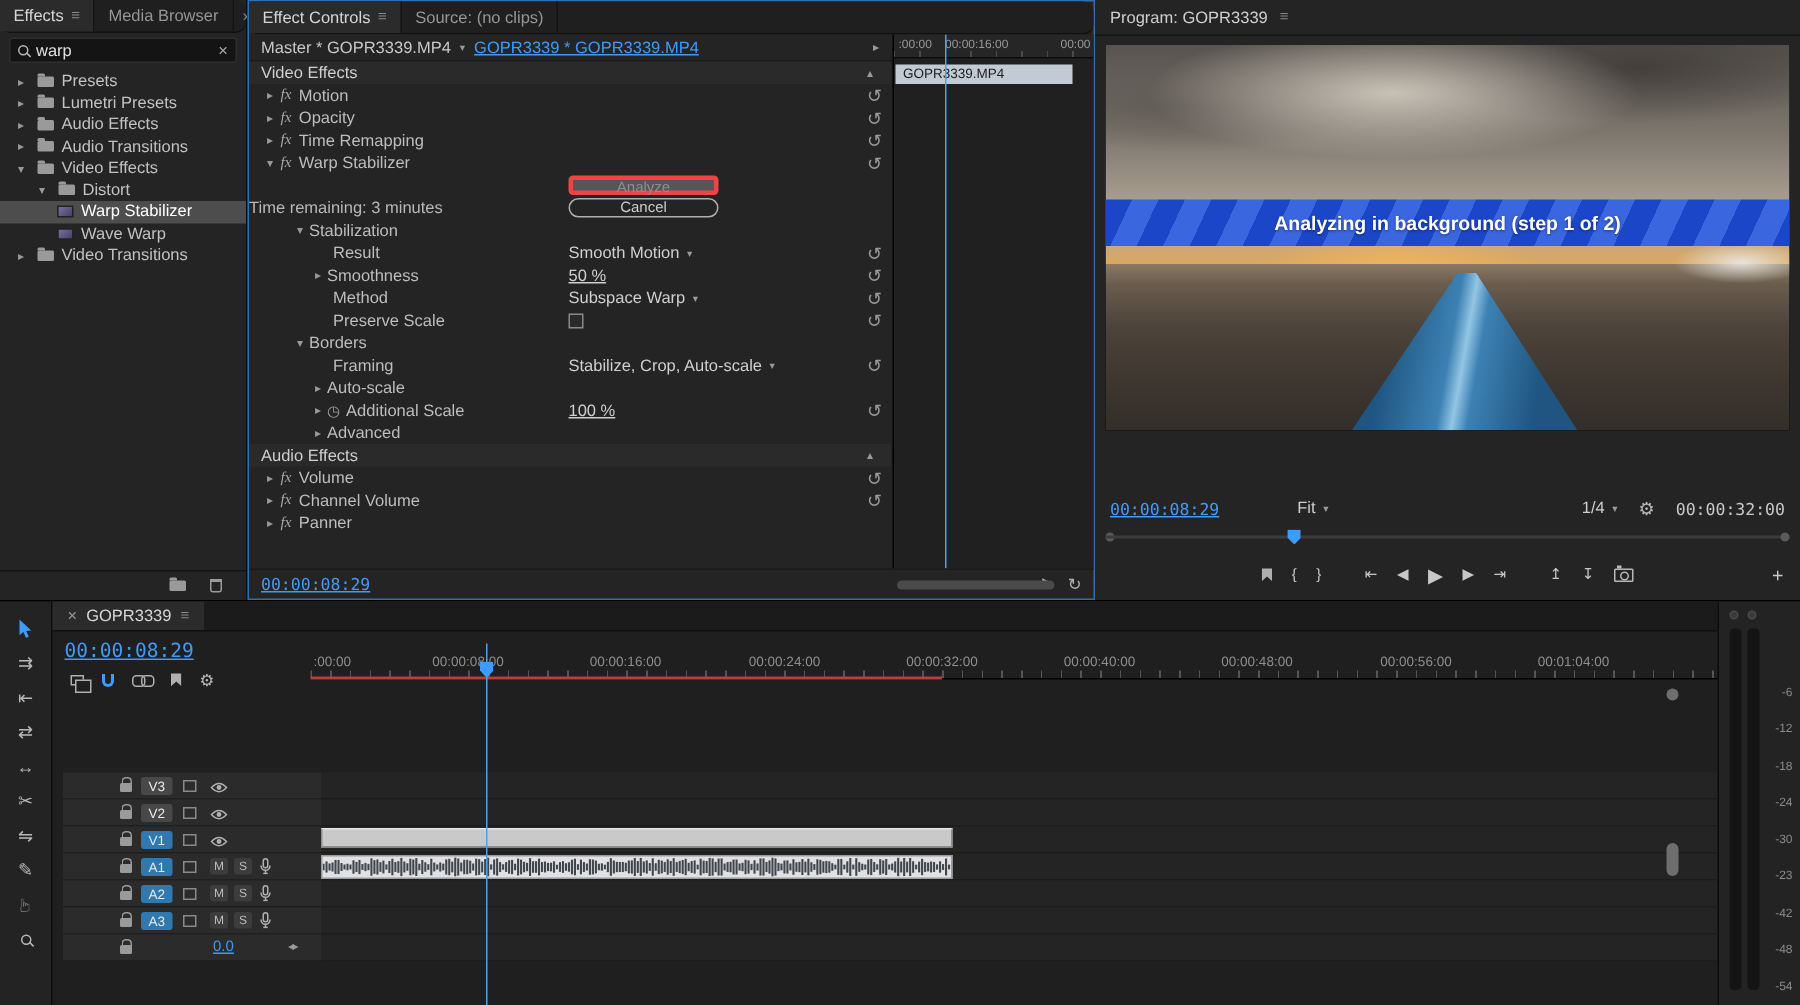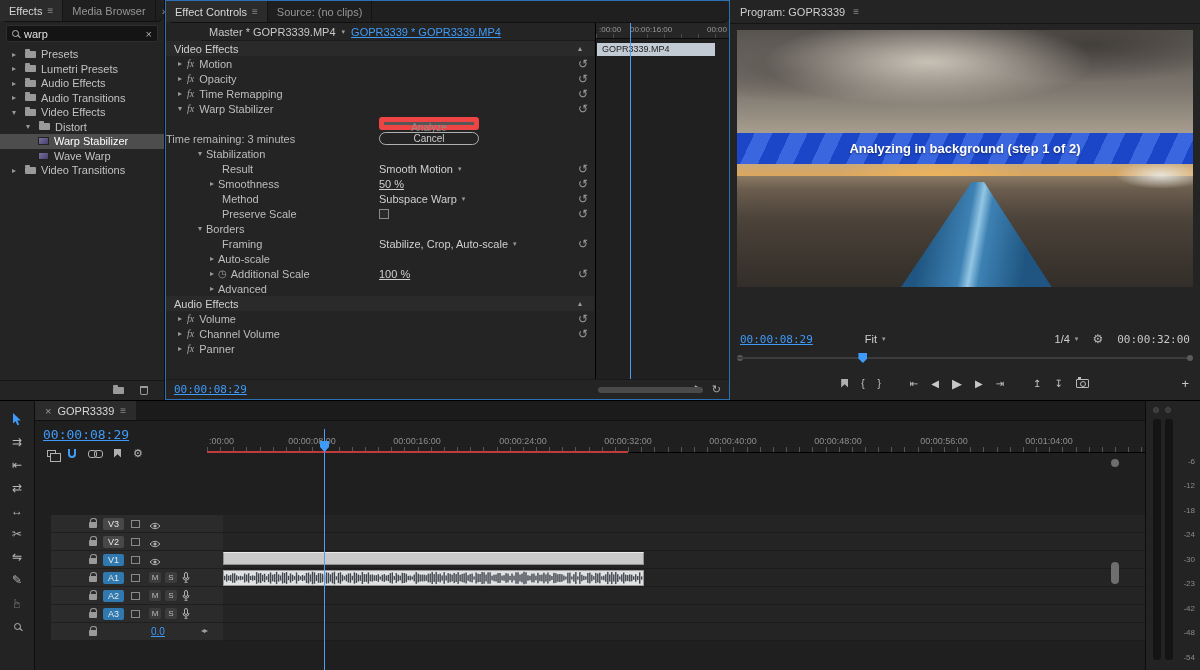--- a/index.html
+++ b/index.html
@@ -32,34 +32,34 @@
   .lvl0 { padding-left:8px; } .lvl1 { padding-left:22px; } .lvl2 { padding-left:38px; }
   .twirl { width:12px; text-align:center; color:#999; font-size:8px; flex:none; }
   .folder { width:11px; height:7px; background:#9a9a9a; border-radius:1px; position:relative; flex:none; }
   .folder::before { content:''; position:absolute; top:-2px; left:0; width:5px; height:2px; background:#9a9a9a; border-radius:1px 1px 0 0; }
   .fx-thumb { width:11px; height:8px; background:linear-gradient(135deg,#7a6fa0,#45406a); border:1px solid #222; flex:none; }
   .effects-footer { height:20px; border-top:1px solid #141414; display:flex; justify-content:flex-end; align-items:center; gap:16px; padding:0 16px; }
   .trash { width:8px; height:9px; border:1px solid #9a9a9a; border-top:2px solid #9a9a9a; border-radius:0 0 2px 2px; }
 
   
   .ec-panel { width:565px; border:1px solid #2d6fb4; background:#242424; }
-  .ec-master { height:18px; display:flex; align-items:center; gap:6px; padding:0 8px; position:relative; border-bottom:1px solid #1a1a1a;margin-left:35px; }
+  .ec-master { height:18px; display:flex; align-items:center; gap:6px; padding:0 8px; position:relative; border-bottom:1px solid #1a1a1a; }
   .ec-rows { position:absolute; top:40px; left:0; width:428px; }
   .ec-row { position:relative; height:15px; display:flex; align-items:center; color:#bdbdbd; }
   .ec-header { background:#2a2a2a; color:#cfcfcf; }
   .ec-header .ec-label { margin-left:8px; }
   .collapse { position:absolute; left:412px; color:#9a9a9a; font-size:8px; }
   .reset { position:absolute; left:412px; color:#9a9a9a; font-size:12px; line-height:10px; cursor:pointer; }
   .ind1 { padding-left:8px; } .ind2 { padding-left:28px; } .ind3 { padding-left:56px; } .ind3t { padding-left:40px; }
   .fxbadge { font-style:italic; font-size:10px; color:#a8a8a8; margin:0 5px 0 1px; font-family:"Liberation Serif",serif; }
   .val { position:absolute; left:213px; display:flex; gap:5px; align-items:center; color:#cfcfcf; cursor:pointer; }
   .dd { font-size:7px; color:#9a9a9a; }
   .stopwatch { color:#9a9a9a; font-size:10px; margin-right:4px; }
   .checkbox { position:absolute; left:213px; width:10px; height:10px; border:1px solid #8a8a8a; background:#2a2a2a; }
-  .btn-analyze { position:absolute; left:213px; top:1px; width:100px; height:13px; background:#565656; color:#8e8e8e; border:5px solid #ef4444; border-radius:3px; font-size:10px; text-align:center; line-height:12px; }
+  .btn-analyze { position:absolute; left:213px; top:1px; width:100px; height:13px; background:#565656; color:#8e8e8e; border:3px solid #ef4444; border-radius:3px; font-size:10px; text-align:center; line-height:12px; }
   .btn-cancel { position:absolute; left:213px; top:1px; width:100px; height:13px; background:transparent; color:#ccc; border:1px solid #b0b0b0; border-radius:8px; font-size:10px; text-align:center; line-height:11px; cursor:pointer; }
   .ec-right { position:absolute; left:429px; right:0; top:22px; bottom:20px; background:#202020; border-left:1px solid #000; overflow:hidden; }
   .ec-ruler { position:relative; height:16px; background:#262626; border-bottom:1px solid #0c0c0c;
       background-image:repeating-linear-gradient(90deg,#4a4a4a 0 1px,transparent 1px 17px); background-size:100% 4px; background-position:0 100%; background-repeat:no-repeat; }
   .ec-ruler span { position:absolute; top:2px; font-size:8px; color:#9a9a9a; white-space:nowrap; }
   .ec-clip { position:absolute; left:1px; top:20px; width:118px; height:13px; background:#c2cbd4; color:#1d1d1d; font-size:9px; line-height:13px; padding-left:5px; white-space:nowrap; overflow:hidden; }
   .ec-playhead { position:absolute; left:34px; top:0; bottom:0; width:1px; background:#4f9ef5; }
   .ec-bottom { position:absolute; left:0; right:0; bottom:0; height:20px; display:flex; align-items:center; border-top:1px solid #1a1a1a; padding:0 8px; }
   .ec-hscroll { position:absolute; left:432px; width:105px; height:6px; top:7px; background:#4a4a4a; border-radius:3px; }
   .ec-bottom-icons { margin-left:auto; display:flex; gap:10px; color:#b0b0b0; }
@@ -118,21 +118,21 @@
   .nest::before { content:''; position:absolute; left:2px; top:2px; width:9px; height:7px; border:1px solid #b0b0b0; background:#1f1f1f; }
   .magnet { width:8px; height:9px; border:2px solid #3f9bfa; border-top:none; border-radius:0 0 5px 5px; }
   .chain { position:relative; width:14px; height:8px; }
   .chain::before,.chain::after { content:''; position:absolute; top:1px; width:7px; height:6px; border:1px solid #b0b0b0; border-radius:3px; }
   .chain::before { left:0; } .chain::after { left:6px; }
   .tl-ruler { position:absolute; left:172px; right:0; top:8px; height:24px; border-bottom:1px solid #000;
     background-image:repeating-linear-gradient(90deg,#555 0 1px,transparent 1px 13.16px); background-size:100% 5px; background-position:0 100%; background-repeat:no-repeat; }
   .tl-ruler span { position:absolute; top:7px; font-size:9px; color:#8e8e8e; transform:translateX(-50%); white-space:nowrap; }
   .tl-ruler span.first { transform:none; }
   .render-bar { position:absolute; left:172px; width:421px; top:30px; height:2px; background:#c03b3b; z-index:3; }
-  .trk { position:absolute; left:16px; right:0; height:18px; }
+  .trk { position:absolute; left:7px; right:0; height:18px; }
   .trk-head { position:absolute; left:0; top:0; width:172px; height:100%; background:#2b2b2b; border-bottom:1px solid #1f1f1f; }
   .trk-body { position:absolute; left:172px; right:0; top:0; height:100%; background:#242424; border-bottom:1px solid #1c1c1c; }
   .lock { position:absolute; left:38px; top:7px; width:8px; height:6px; background:#9a9a9a; border-radius:1px; }
   .lock::before { content:''; position:absolute; top:-4px; left:1px; width:5px; height:4px; border:1px solid #9a9a9a; border-bottom:none; border-radius:3px 3px 0 0; }
   .tlabel { position:absolute; left:52px; top:3px; width:21px; height:12px; border-radius:2px; background:#484848; color:#e8e8e8; font-size:9px; text-align:center; line-height:12px; }
   .tlabel.target { background:#2f79b0; }
   .synclock { position:absolute; left:80px; top:5px; width:9px; height:8px; border:1px solid #8a8a8a; }
   .eye-wrap { position:absolute; left:98px; top:5px; }
   .msbtn { position:absolute; top:3px; width:12px; height:11px; background:#3c3c3c; border-radius:2px; color:#bbb; font-size:8px; text-align:center; line-height:11px; }
   .mic-wrap { position:absolute; left:131px; top:3px; }

